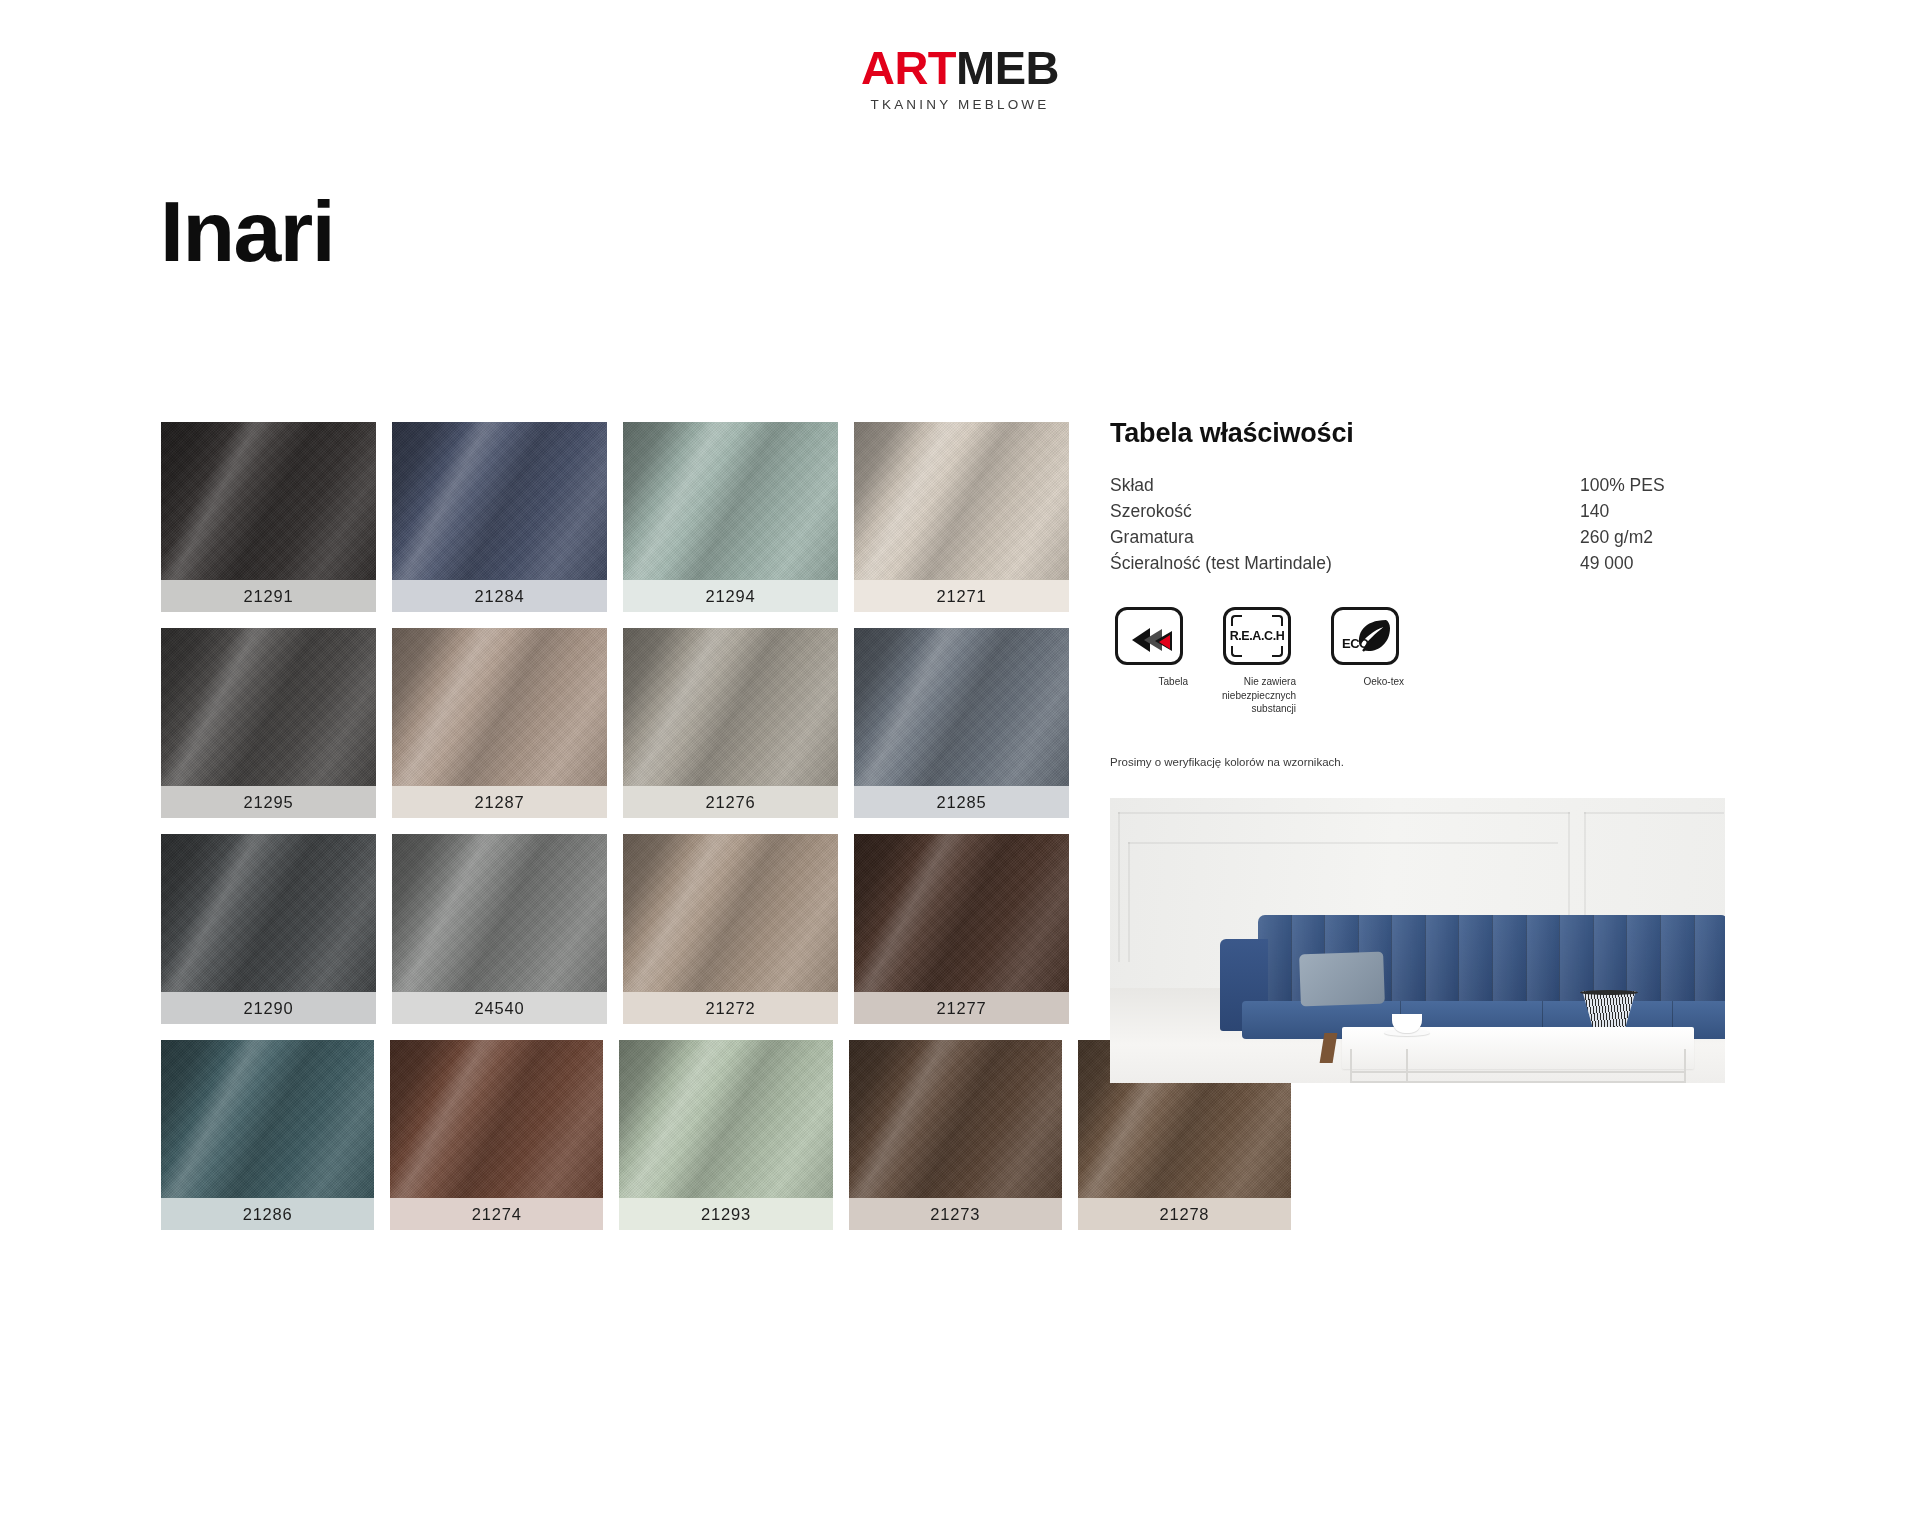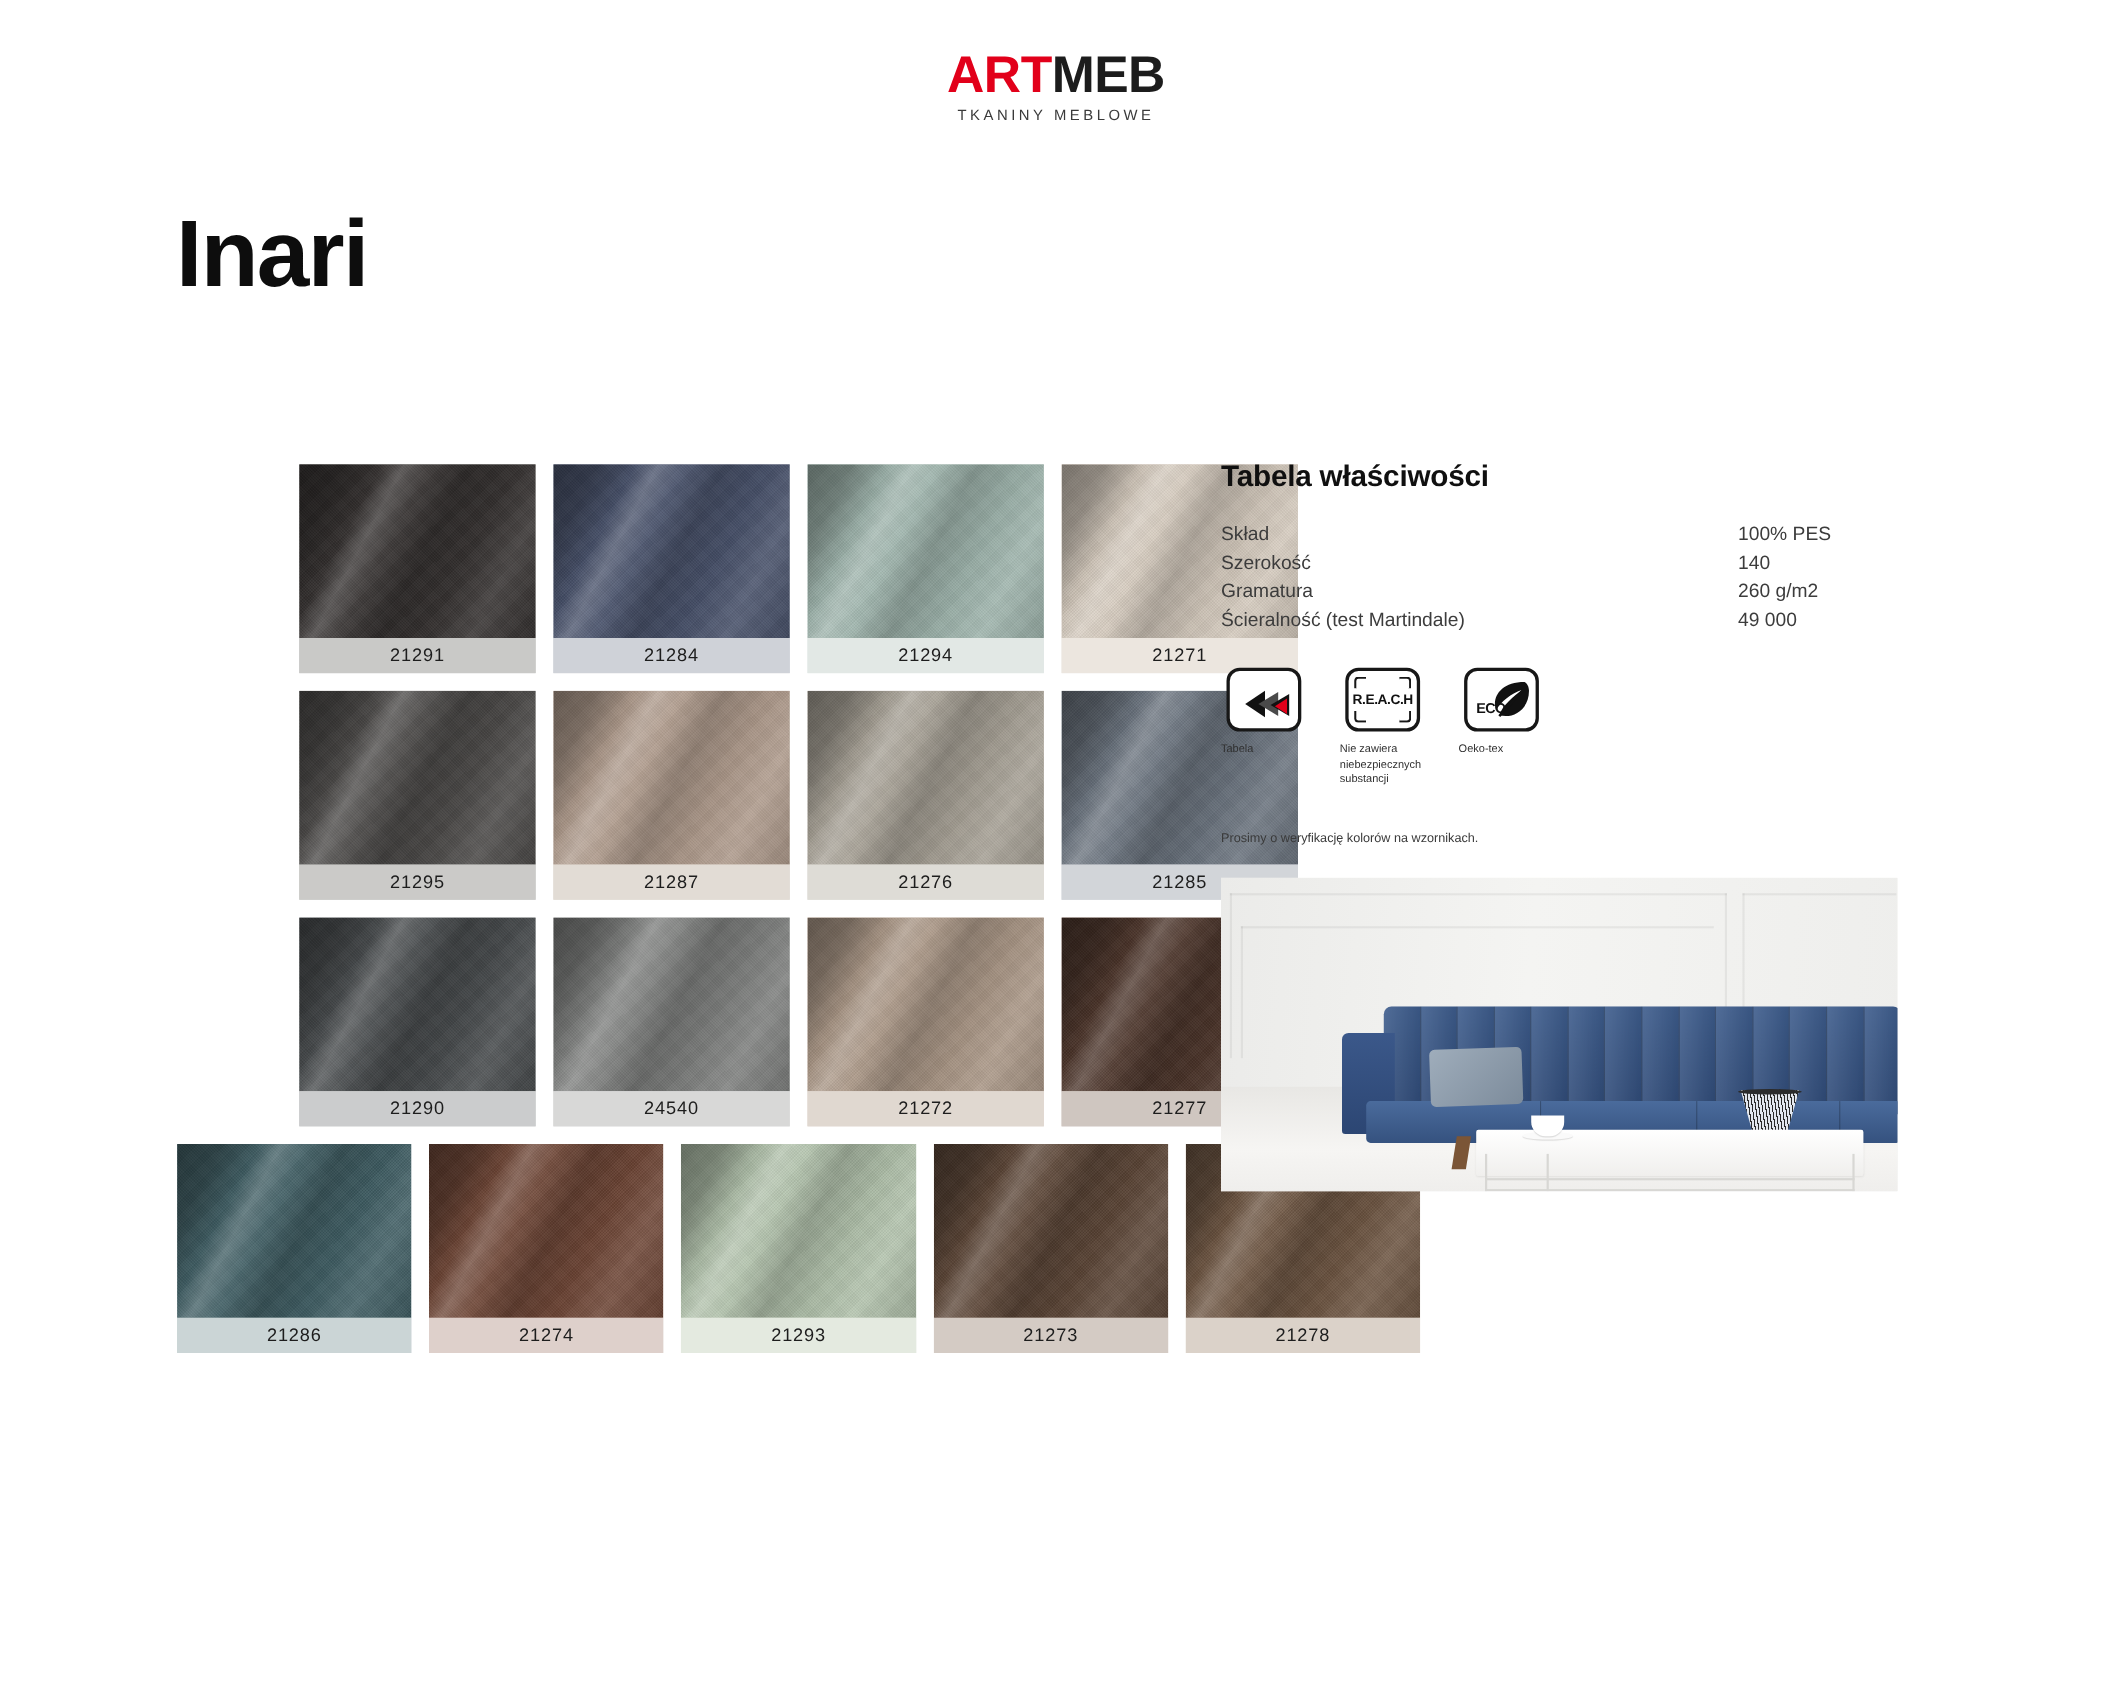--- a/index.html
+++ b/index.html
@@ -29,21 +29,21 @@
 
   
   .title {
     position: absolute; left: 160px; top: 188px;
     font-size: 86px; font-weight: bold; color: #0d0d0d;
     letter-spacing: -1.5px; line-height: 1;
   }
 
   
   .grid { position: absolute; left: 161px; top: 422px; width: 1130px; }
-  .grid-row { display: flex; gap: 16px; margin-bottom: 16px; justify-content: center; }
+  .grid-row { display: flex; gap: 16px; margin-bottom: 16px; }
   .swatch {
     width: 215px; height: 190px; position: relative; overflow: hidden;
     background: #888;
   }
   .swatch .fabric {
     position: absolute; left: 0; top: 0; right: 0; height: 158px;
     overflow: hidden;
   }
   .swatch .fabric::before {
     content: ""; position: absolute; left: -30%; top: -30%;
@@ -83,21 +83,21 @@
   }
   .props-table { width: 100%; border-collapse: collapse; }
   .props-table td {
     font-size: 17.5px; color: #3c3c3c; padding: 0 0 5px 0;
     font-weight: normal; vertical-align: top;
   }
   .props-table td.val { width: 160px; padding-left: 10px; }
 
   
   .badges { display: flex; gap: 30px; margin-top: 28px; }
-  .badge { width: 78px; text-align: left; }
+  .badge { width: 78px; text-align: right; }
   .badge-box {
     width: 68px; height: 58px; margin: 0 auto;
     border: 3px solid #171717; border-radius: 12px;
     background: #fff; position: relative; overflow: hidden;
   }
   .badge-cap {
     margin-top: 10px; font-size: 10px; color: #303030; line-height: 1.35;
   }
   
   .arrow-mark { position: absolute; left: 12px; top: 14px; width: 46px; height: 32px; }

